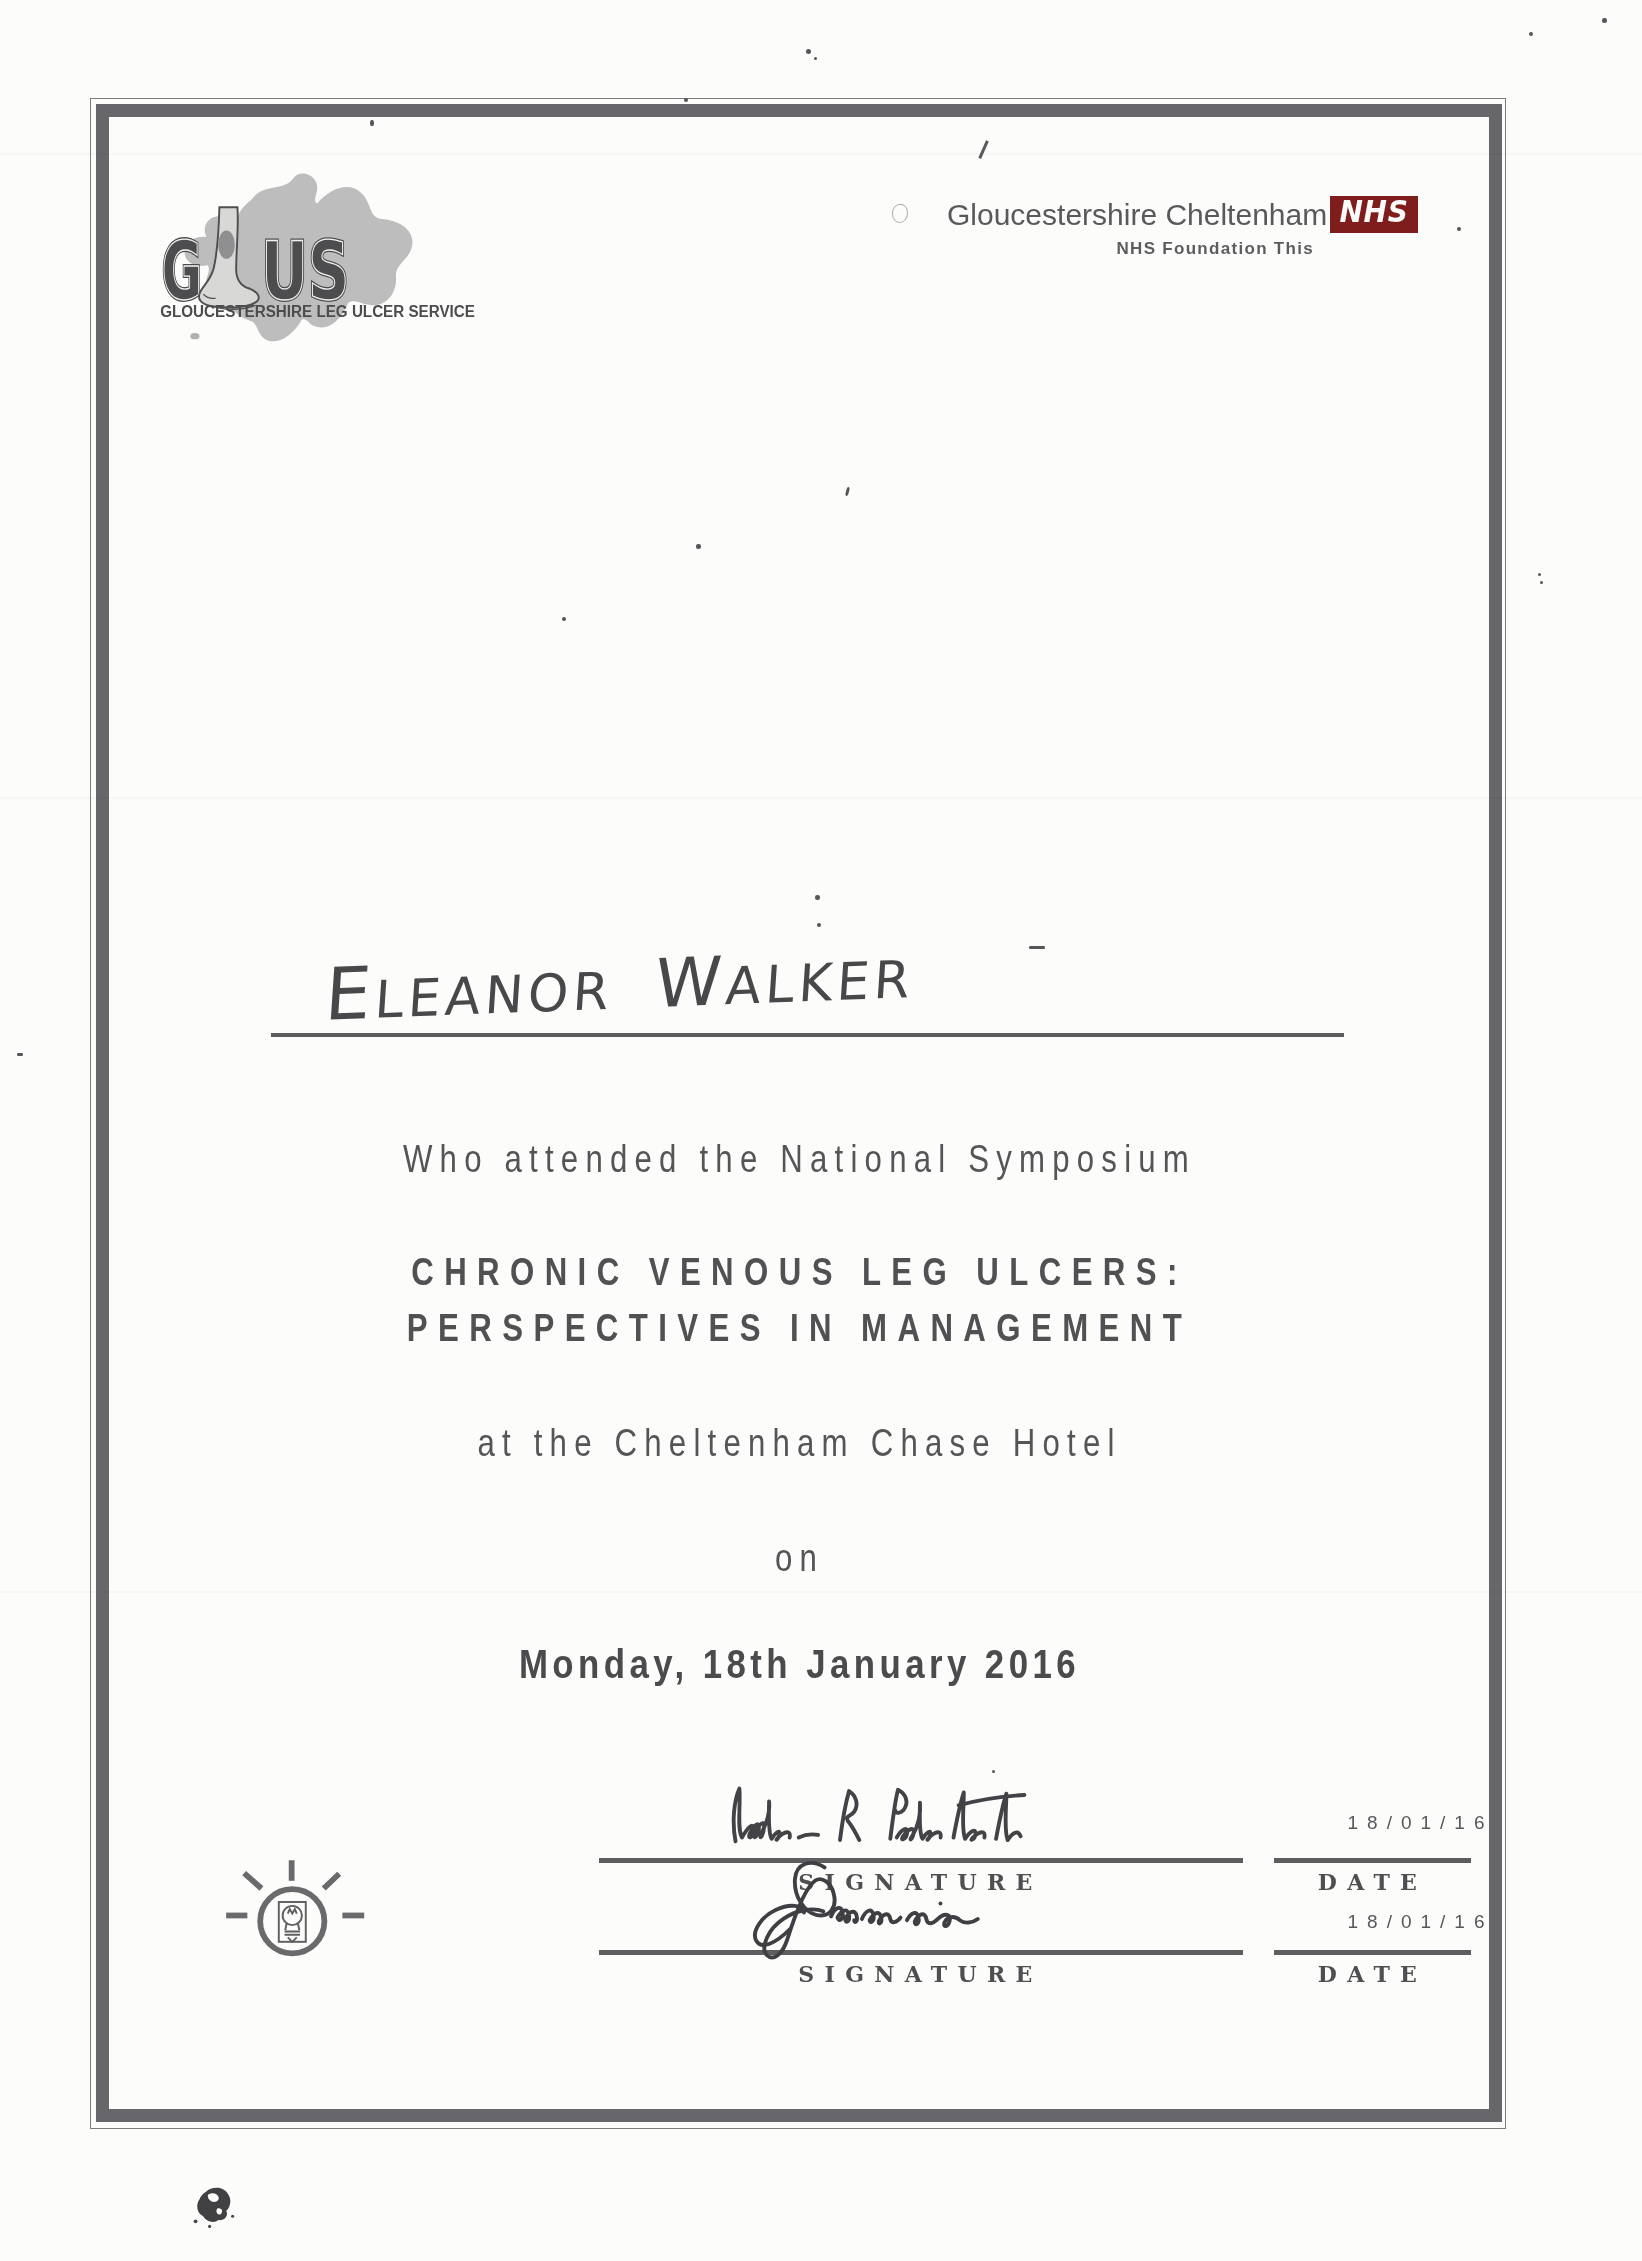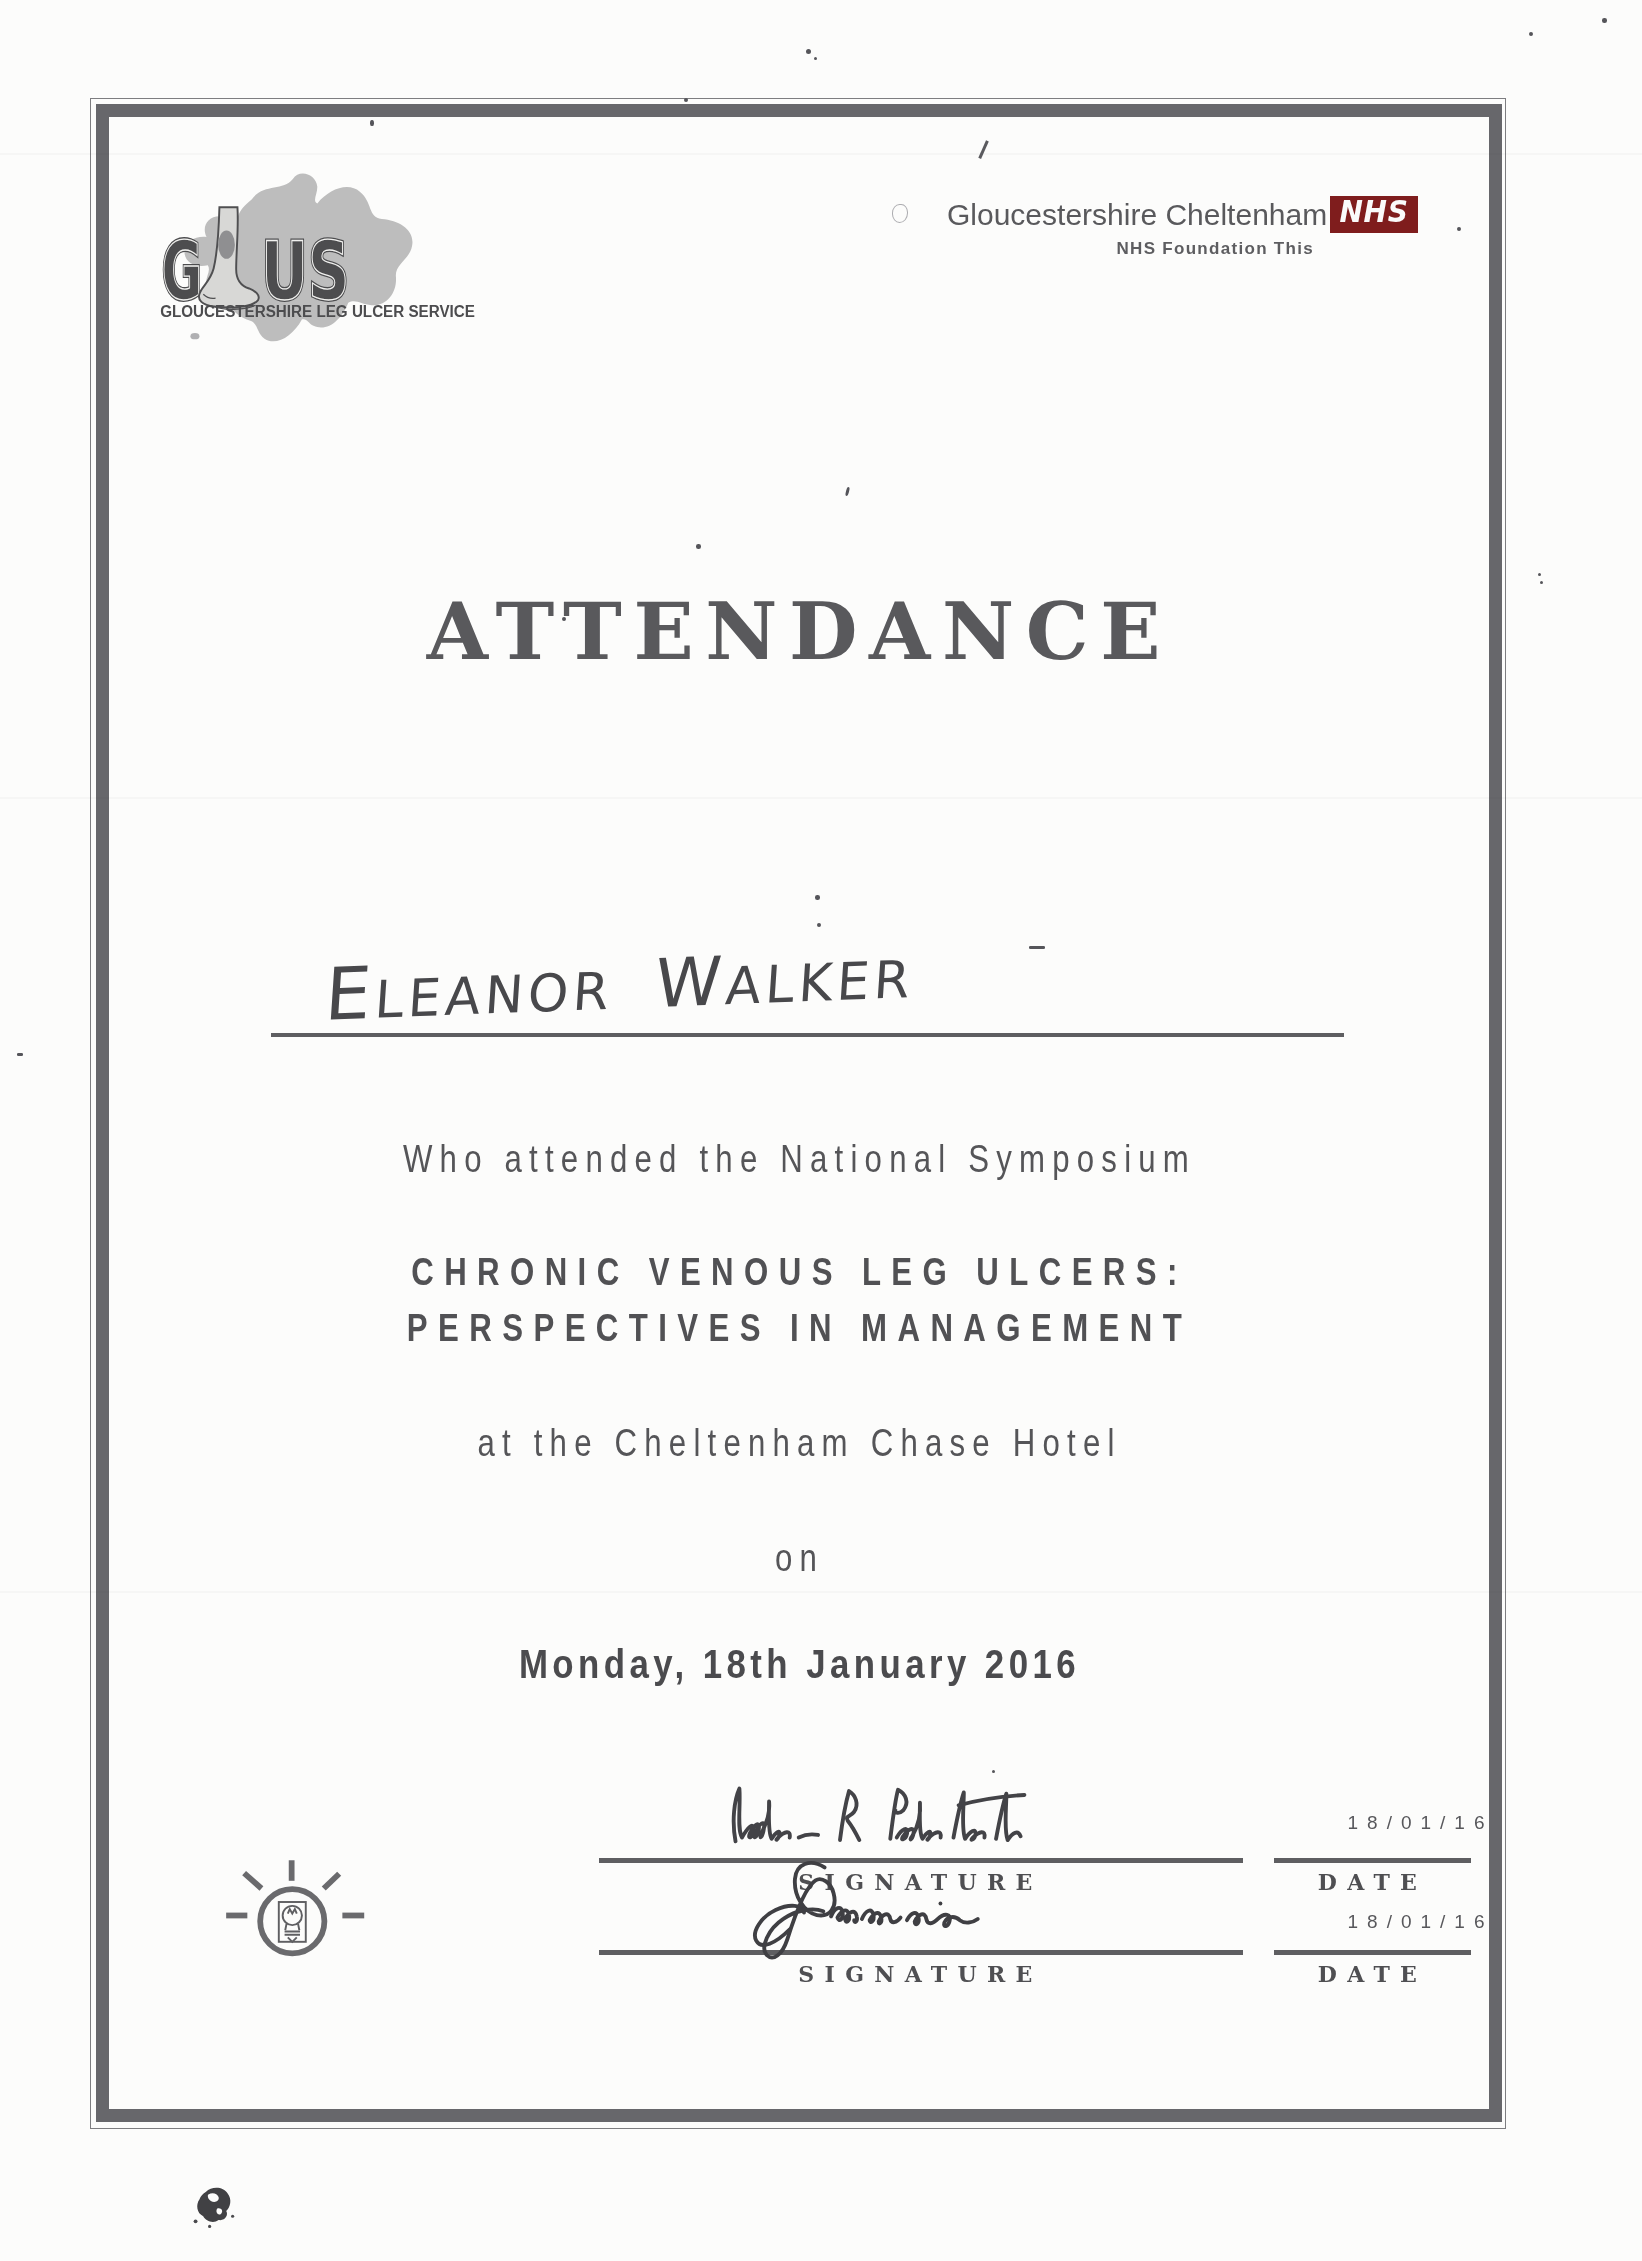--- a/index.html
+++ b/index.html
@@ -117,21 +117,20 @@
   </svg>
   <div class="glus-caption">GLOUCESTERSHIRE LEG ULCER SERVICE</div>
 
   <div class="org-name">Gloucestershire Cheltenham</div>
   <div class="nhs-box">
     <span>NHS</span>
   </div>
   <div class="trust-line">NHS Foundation This</div>
   <div class="smudge-ring"></div>
 
-  <div class="line serif-title" style="top:585px">ATTENDANCE</div>
 
 
   <svg style="position:absolute;left:271px;top:937px" width="1082" height="110" viewBox="0 0 1680 170">
     <g transform="translate(82,128) rotate(-2.2) skewX(-6)" fill="#48484b">
       <text font-weight="500" letter-spacing="7">
         <tspan font-size="112">E</tspan><tspan font-size="80">LEANOR</tspan><tspan font-size="80">&nbsp;&nbsp;</tspan><tspan font-size="104">W</tspan><tspan font-size="80">ALKER</tspan>
       </text>
     </g>
   </svg>
   <div class="rule" style="left:271px;top:1033px;width:1073px;height:3.9px"></div>

